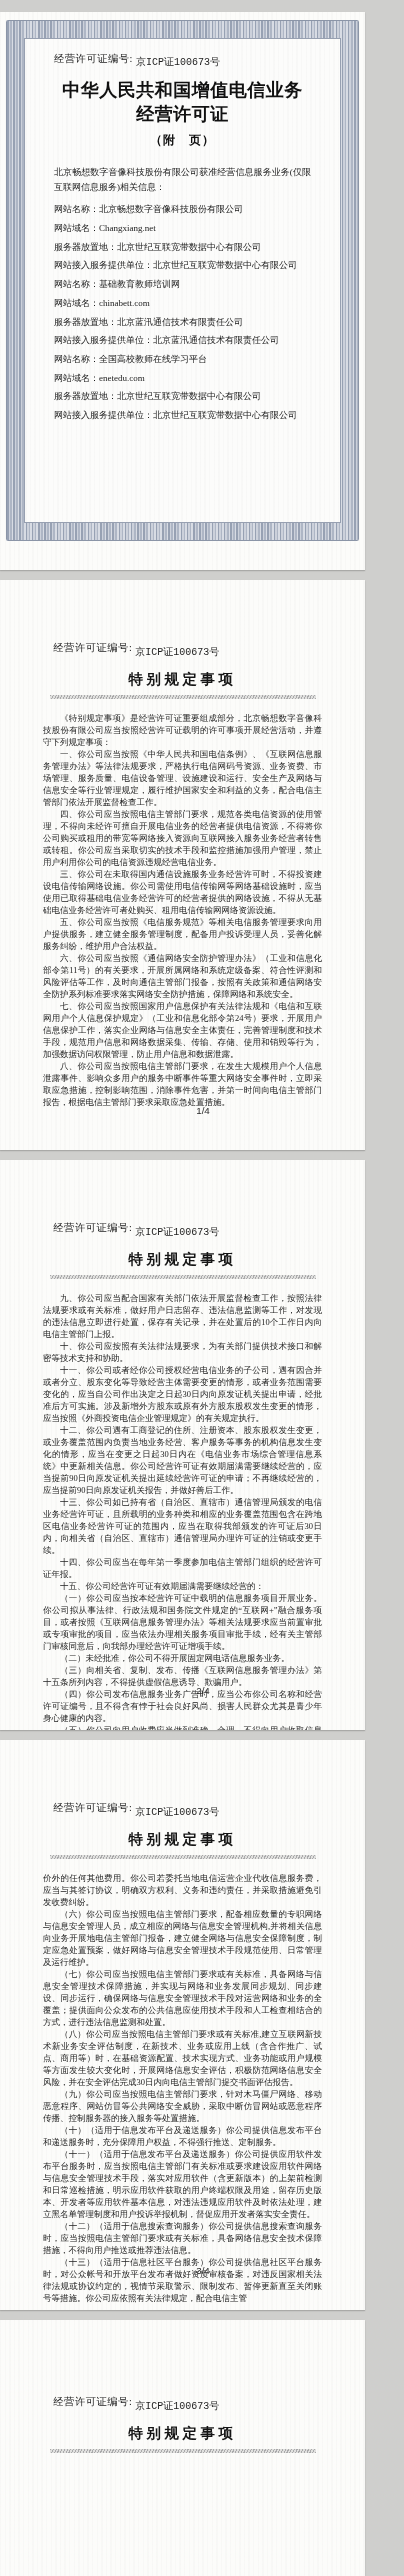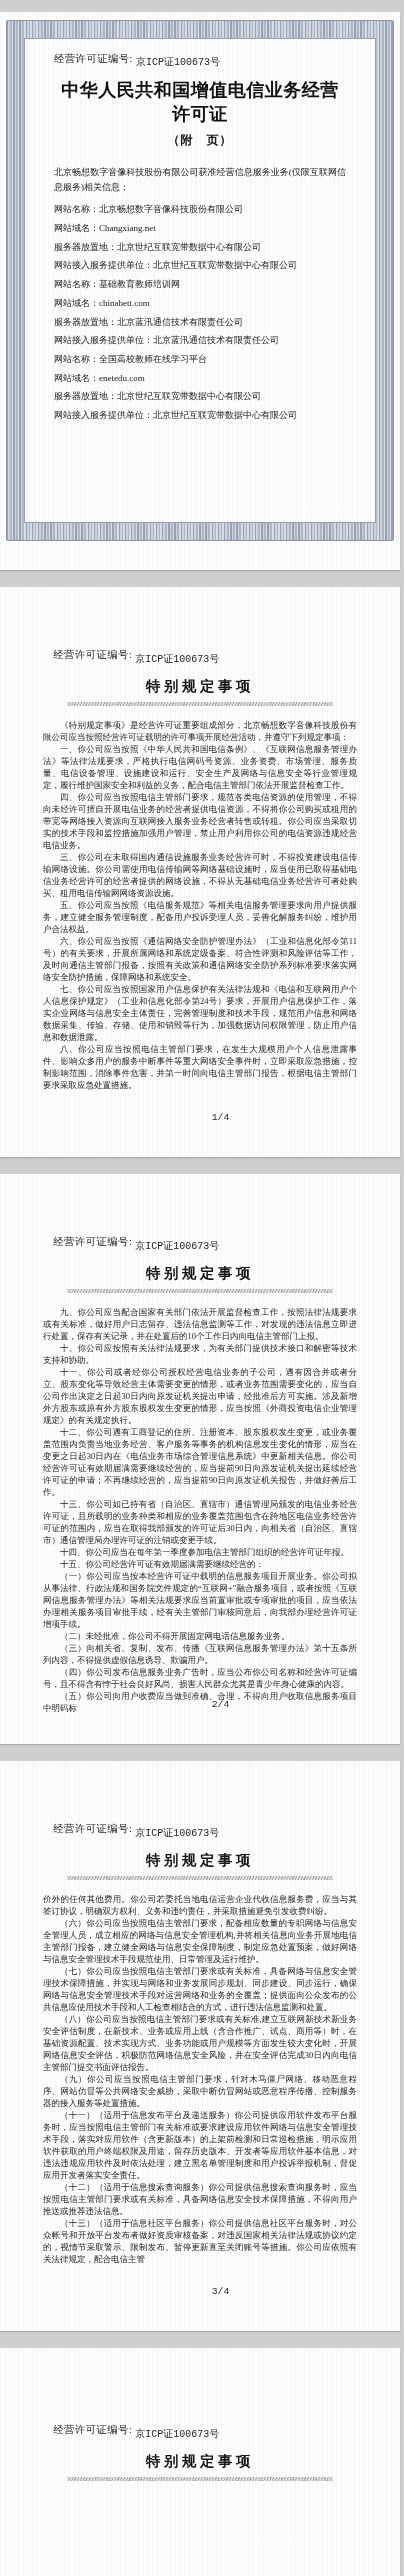--- a/index.html
+++ b/index.html
@@ -5,25 +5,25 @@
   html,body{margin:0;padding:0;}
   body{
     width:405px;
     background:#cfcfcd;
     font-family:"Liberation Serif","DejaVu Serif",serif;
     color:#222;
     padding-top:12.4px;
   }
   .page{
     position:relative;
-    width:400px;
+    width:365px;
     background:#fcfcfa;
     background-image:repeating-linear-gradient(90deg, rgba(120,120,120,0.03) 0 1.5px, transparent 1.5px 4.6px);
     box-shadow:0 0.5px 0 #9f9f9d, 0 1px 1.5px rgba(0,0,0,.18);
-    margin:0 0 17px 0;
+    margin:0 0 10px 0;
     overflow:hidden;
   }
   .page-1{height:558px;}
   .sp-page{height:570px;}
   .sp-page.last{height:567px;margin-bottom:0;}
 
   
   .p1-frame{
     position:absolute;left:6.2px;right:6.2px;top:7.2px;bottom:29px;
     background:repeating-linear-gradient(90deg,#97a1b3 0 1.5px,#ccd1db 1.5px 3.1px,#aeb6c5 3.1px 4.6px,#d8dce4 4.6px 6.2px);
@@ -84,21 +84,21 @@
   .sp-body p{
     margin:0;
     font-size:8.5px;line-height:12px;color:#1c1c1c;
     text-align:justify;text-indent:2em;
     font-family:"Liberation Serif","DejaVu Serif",serif;
   }
   .sp-body p.cont{text-indent:0;}
   .page-foot{
     position:absolute;left:0;right:0;bottom:34px;
     text-align:center;font-size:9.8px;color:#2a2a2a;
-    font-family:Liberation Mono, monospace;
+    font-family:Liberation Sans, sans-serif;
     padding-left:41px;
   }
 </style>
 </head>
 <body>
 
 <div class="page page-1">
   <div class="p1-frame">
     <div class="p1-frame-inner"></div>
   </div>
@@ -187,20 +187,21 @@
     <div class="sp-title">特别规定事项</div>
     <div class="sp-divider"></div>
   </div>
   <div class="sp-body">
 
   <p class="cont">价外的任何其他费用。你公司若委托当地电信运营企业代收信息服务费，应当与其签订协议，明确双方权利、义务和违约责任，并采取措施避免引发收费纠纷。</p>
       <p>（六）你公司应当按照电信主管部门要求，配备相应数量的专职网络与信息安全管理人员，成立相应的网络与信息安全管理机构,并将相关信息向业务开展地电信主管部门报备，建立健全网络与信息安全保障制度，制定应急处置预案，做好网络与信息安全管理技术手段规范使用、日常管理及运行维护。</p>
       <p>（七）你公司应当按照电信主管部门要求或有关标准，具备网络与信息安全管理技术保障措施，并实现与网络和业务发展同步规划、同步建设、同步运行，确保网络与信息安全管理技术手段对运营网络和业务的全覆盖；提供面向公众发布的公共信息应使用技术手段和人工检查相结合的方式，进行违法信息监测和处置。</p>
       <p>（八）你公司应当按照电信主管部门要求或有关标准,建立互联网新技术新业务安全评估制度，在新技术、业务或应用上线（含合作推广、试点、商用等）时，在基础资源配置、技术实现方式、业务功能或用户规模等方面发生较大变化时，开展网络信息安全评估，积极防范网络信息安全风险，并在安全评估完成30日内向电信主管部门提交书面评估报告。</p>
       <p>（九）你公司应当按照电信主管部门要求，针对木马僵尸网络、移动恶意程序、网站仿冒等公共网络安全威胁，采取中断仿冒网站或恶意程序传播、控制服务器的接入服务等处置措施。</p>
+      <p>（十）（适用于信息发布平台及递送服务）你公司提供信息发布平台和递送服务时，充分保障用户权益，不得强行推送、定制服务。</p>
       <p>（十一）（适用于信息发布平台及递送服务）你公司提供应用软件发布平台服务时，应当按照电信主管部门有关标准或要求建设应用软件网络与信息安全管理技术手段，落实对应用软件（含更新版本）的上架前检测和日常巡检措施，明示应用软件获取的用户终端权限及用途，留存历史版本、开发者等应用软件基本信息，对违法违规应用软件及时依法处理，建立黑名单管理制度和用户投诉举报机制，督促应用开发者落实安全责任。</p>
       <p>（十二）（适用于信息搜索查询服务）你公司提供信息搜索查询服务时，应当按照电信主管部门要求或有关标准，具备网络信息安全技术保障措施，不得向用户推送或推荐违法信息。</p>
       <p>（十三）（适用于信息社区平台服务）你公司提供信息社区平台服务时，对公众帐号和开放平台发布者做好资质审核备案，对违反国家相关法律法规或协议约定的，视情节采取警示、限制发布、暂停更新直至关闭账号等措施。你公司应依照有关法律规定，配合电信主管</p>
     </div>
   <div class="page-foot">3/4</div>
 </div>
 
 <div class="page sp-page last">
   <div class="sp-head">
     <div class="lic-line">

